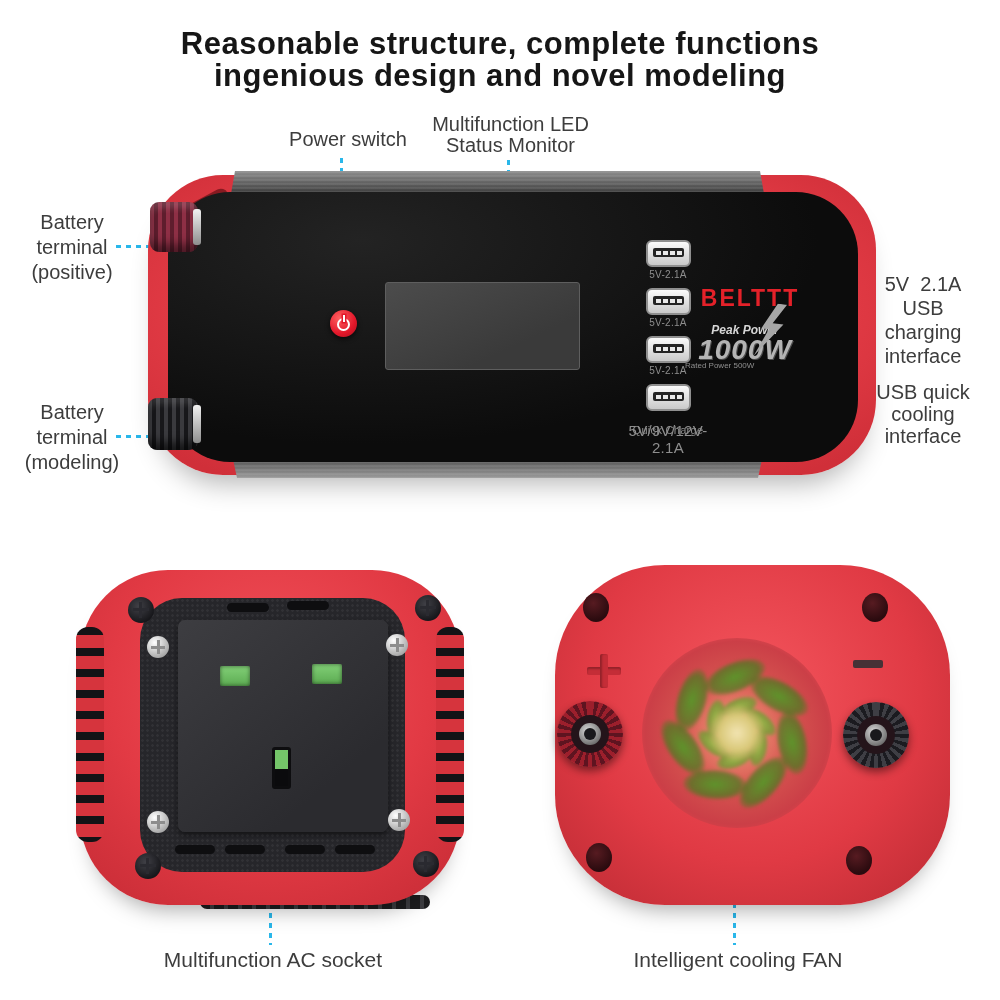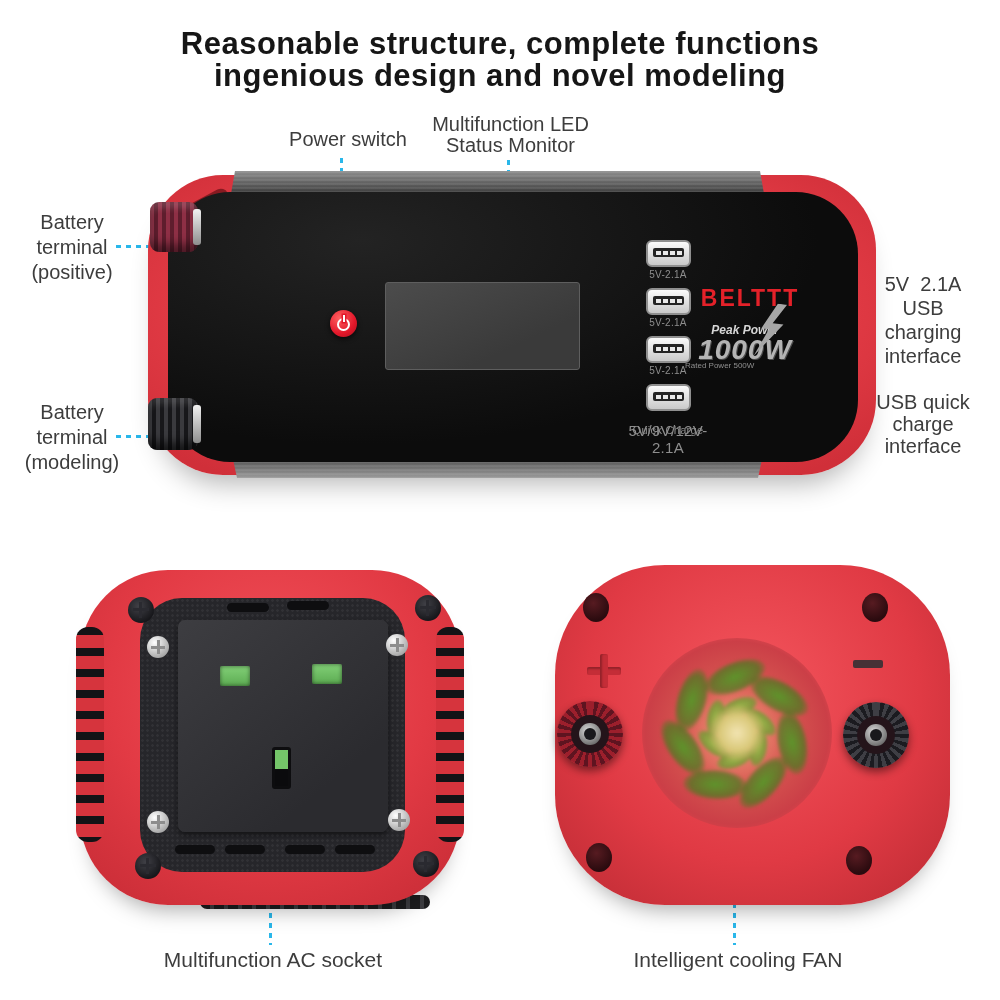--- a/index.html
+++ b/index.html
@@ -10,21 +10,21 @@
          color:#161616;font-size:31px;letter-spacing:.5px;line-height:33px;}
   .title.l1{top:27px;}
   .title.l2{top:59px;}
   
   .callout{position:absolute;color:#3d3d3d;font-size:20px;text-align:center;line-height:25px;}
   .co-power{left:258px;top:127px;width:180px;}
   .co-led{left:418px;top:114px;width:185px;line-height:21px;}
   .co-batpos{left:8px;top:210px;width:128px;}
   .co-batneg{left:8px;top:400px;width:128px;}
   .co-usb{left:853px;top:272px;width:140px;line-height:24px;}
-  .co-quick{left:853px;top:391px;width:140px;line-height:22px;}
+  .co-quick{left:853px;top:381px;width:140px;line-height:22px;}
   .co-ac{left:123px;top:947px;width:300px;font-size:21px;}
   .co-fan{left:588px;top:947px;width:300px;font-size:21px;}
   
   .dash-h{position:absolute;height:3px;
           background:repeating-linear-gradient(90deg,#29b7ea 0 5px,transparent 5px 10px);}
   .dash-v{position:absolute;width:3px;
           background:repeating-linear-gradient(180deg,#29b7ea 0 5px,transparent 5px 10px);}
   .dot{position:absolute;width:11px;height:11px;border-radius:50%;background:#29b7ea;}
   
   .inverter{position:absolute;left:140px;top:165px;width:740px;height:318px;}
@@ -183,21 +183,21 @@
     <div>(modeling)</div>
   </div>
   <div class="callout co-usb">
     <div>5V&nbsp;&nbsp;2.1A</div>
     <div>USB</div>
     <div>charging</div>
     <div>interface</div>
   </div>
   <div class="callout co-quick">
     <div>USB quick</div>
-    <div>charge</div>
+    <div>cooling</div>
     <div>interface</div>
   </div>
   <div class="callout co-ac">Multifunction AC socket</div>
   <div class="callout co-fan">Intelligent cooling FAN</div>
 
   <div class="dash-v" style="left:340px;top:158px;height:163px;"></div>
   <div class="dot" style="left:335px;top:317px;"></div>
   <div class="dash-v" style="left:507px;top:160px;height:166px;"></div>
   <div class="dot" style="left:502px;top:324px;"></div>
   <div class="dash-h" style="left:116px;top:245px;width:38px;"></div>

